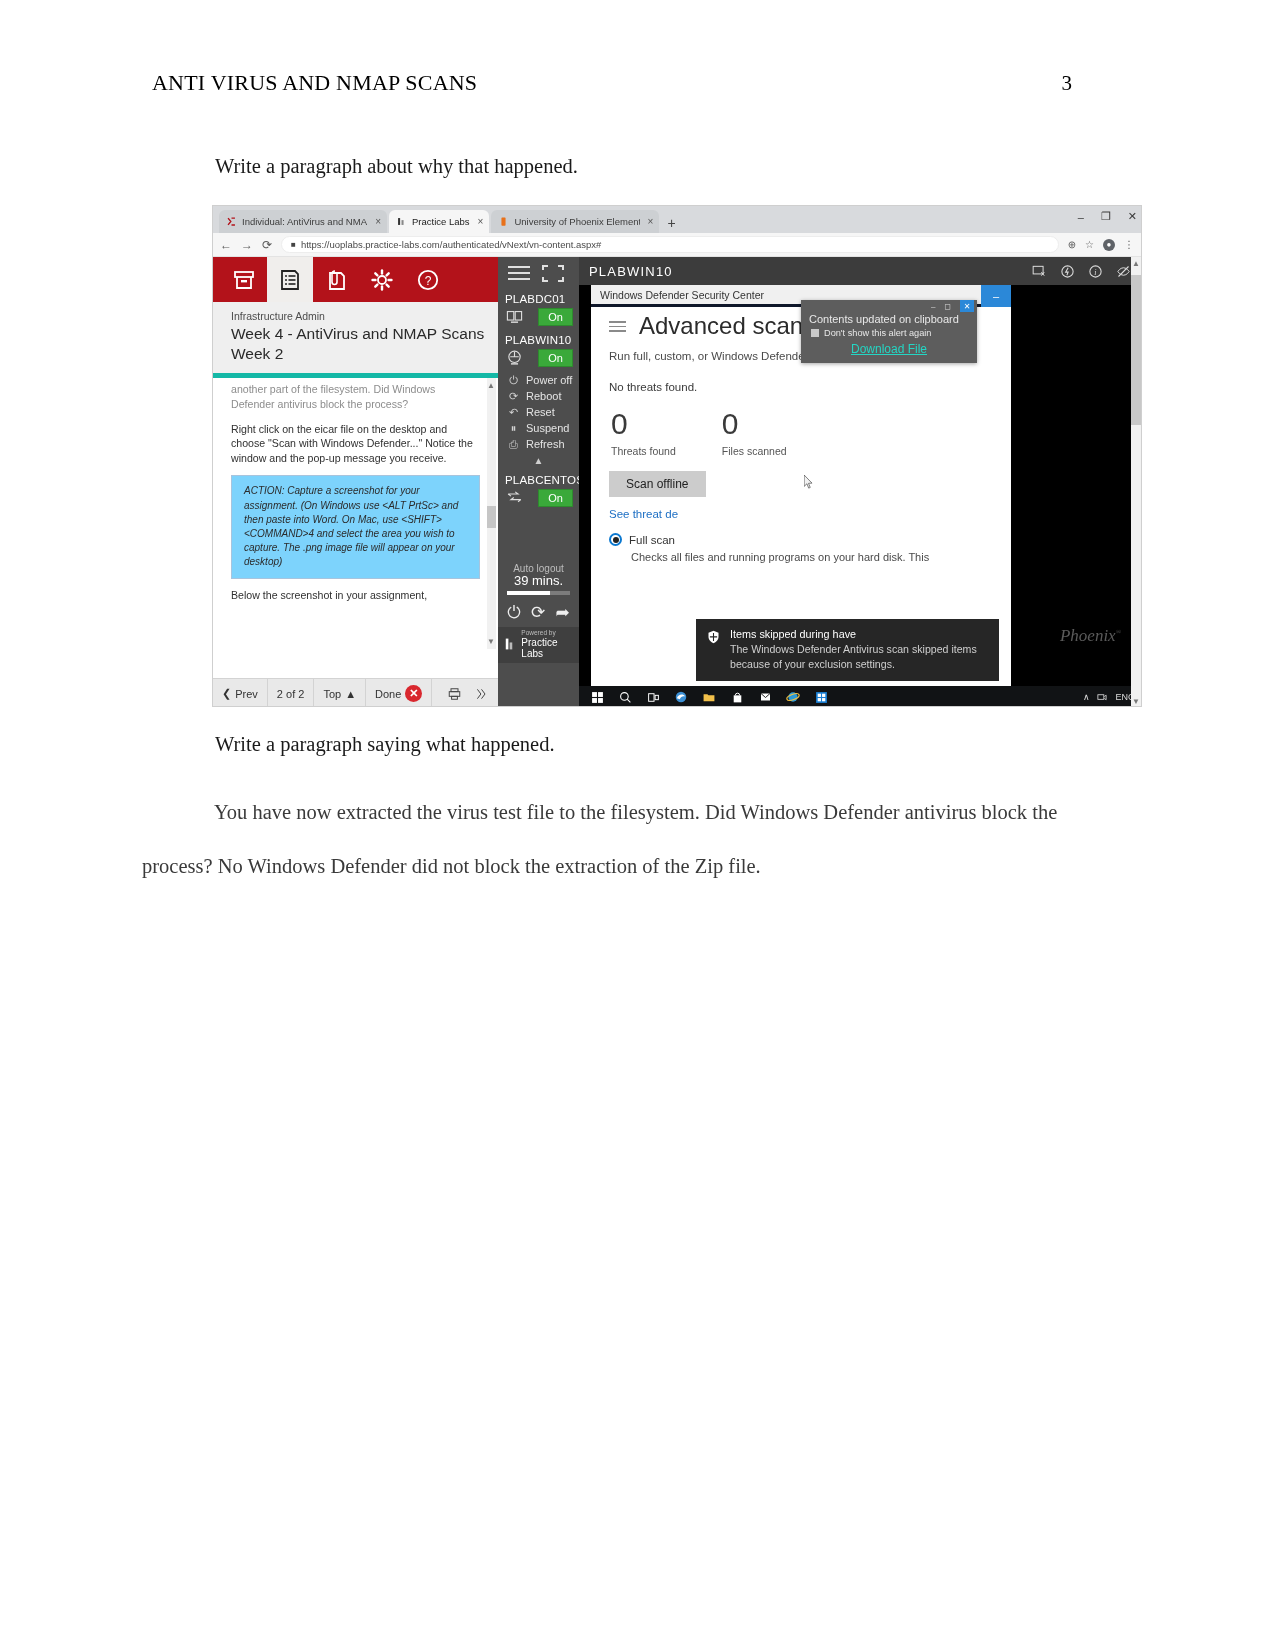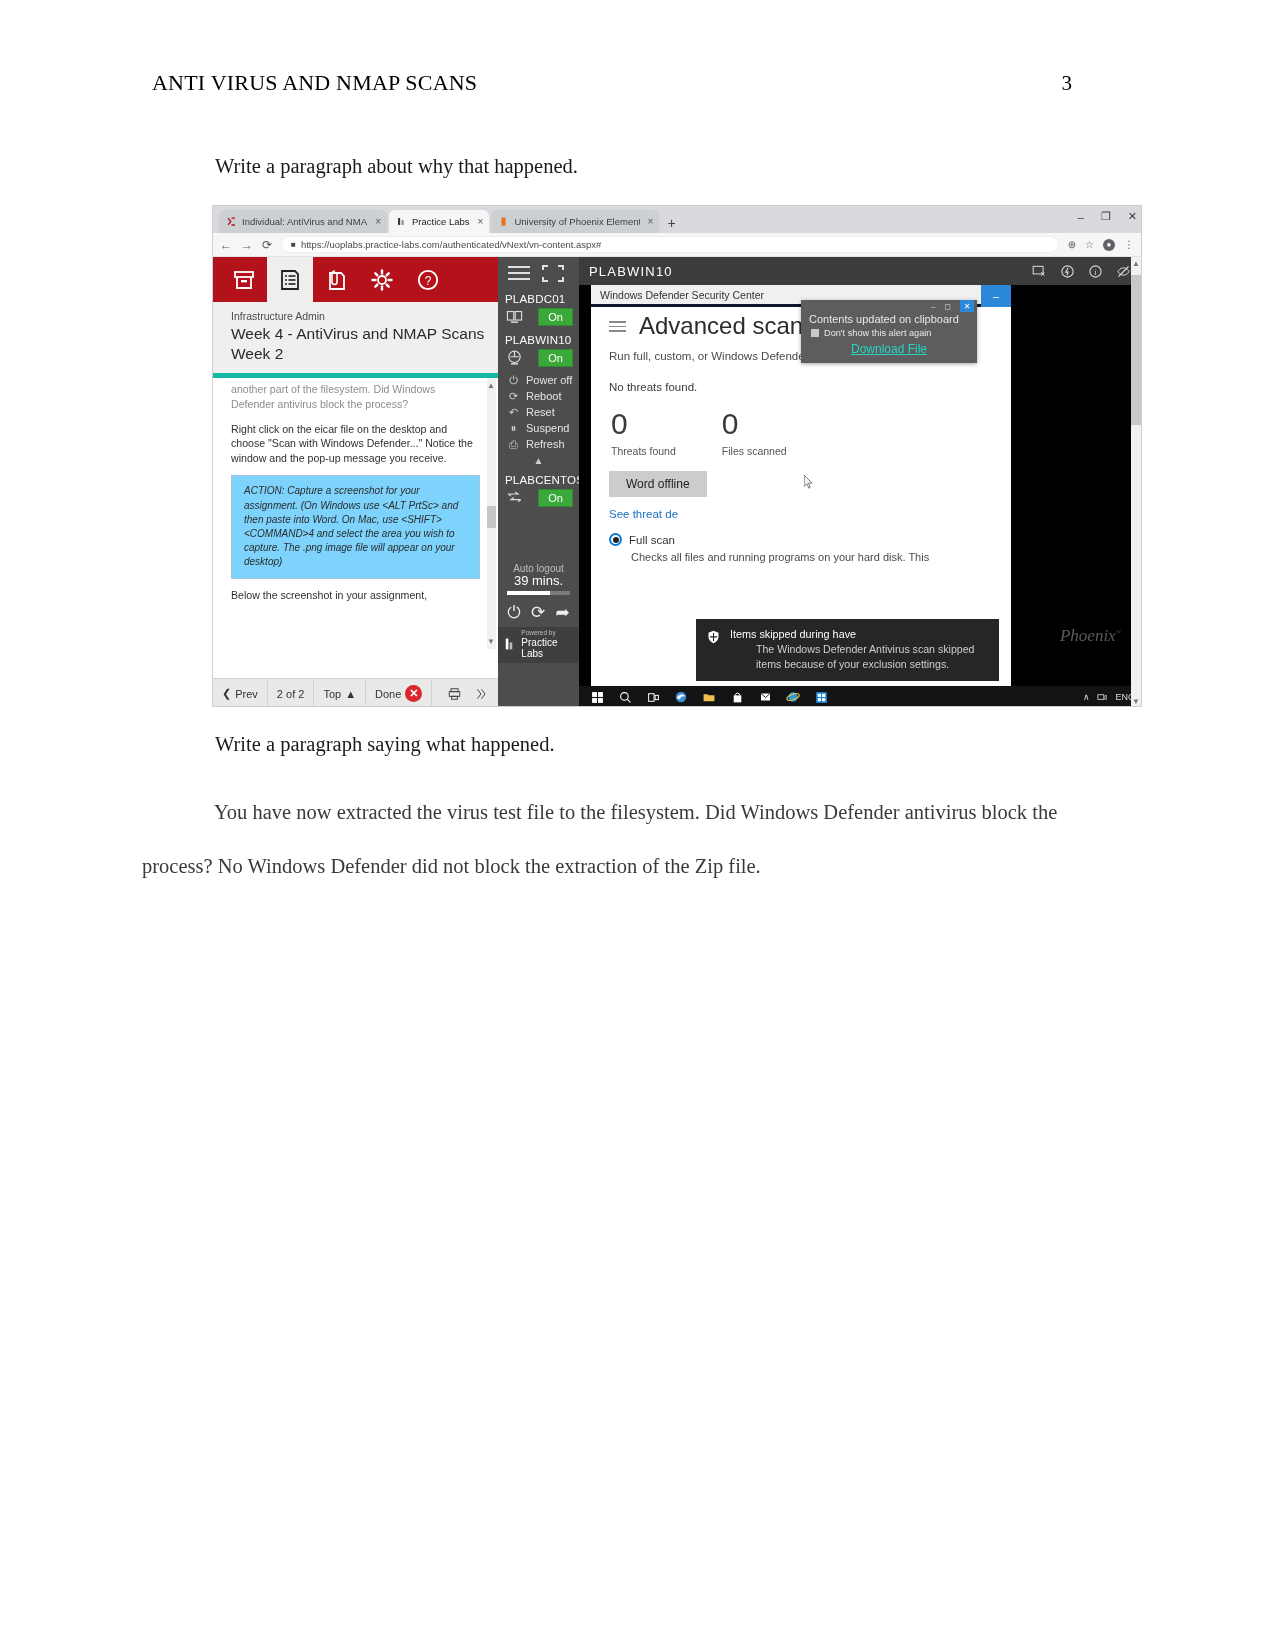--- a/index.html
+++ b/index.html
@@ -227,21 +227,21 @@
   .clipalert .dl { text-align:center; padding:0 0 7px 0;}
   .clipalert .dl a { color:#24d6c4; text-decoration:underline; font-size:12px;}
 
   
   .toast {
     position:absolute; left:117px; bottom:27px; width:303px; background:#262626;
     color:#e6e6e6; padding:9px 12px 10px 10px; z-index:7; display:flex; gap:9px;
   }
   .toast .sh { flex:0 0 15px; margin-top:1px;}
   .toast .t-h { font-size:10.8px; color:#fff; margin-bottom:2px;}
-  .toast .t-b { font-size:10.6px; color:#cfcfcf; line-height:1.36;margin-left:26px;}
+  .toast .t-b { font-size:10.6px; color:#cfcfcf; line-height:1.36;}
 
   
   .phoenix {
     position:absolute; right:20px; bottom:62px; color:#5a5a5a;
     font-size:17px; font-style:italic; font-family:"Liberation Serif", serif;
   }
   .phoenix sup { font-size:7px; vertical-align:super;}
 
   
   .taskbar {
@@ -557,21 +557,21 @@
               <div class="wd-stat">
                 <div class="num">0</div>
                 <div class="lbl">Threats found</div>
               </div>
               <div class="wd-stat">
                 <div class="num">0</div>
                 <div class="lbl">Files scanned</div>
               </div>
             </div>
 
-            <div class="wd-scanoff">Word offline</div>
+            <div class="wd-scanoff">Scan offline</div>
             <a class="wd-link">See threat de</a>
 
             <div class="wd-radio">
               <span class="rd">
                   <b></b>
                 </span>
               <span>Full scan</span>
             </div>
             <div class="wd-desc">Checks all files and running programs on your hard disk. This</div>
 

